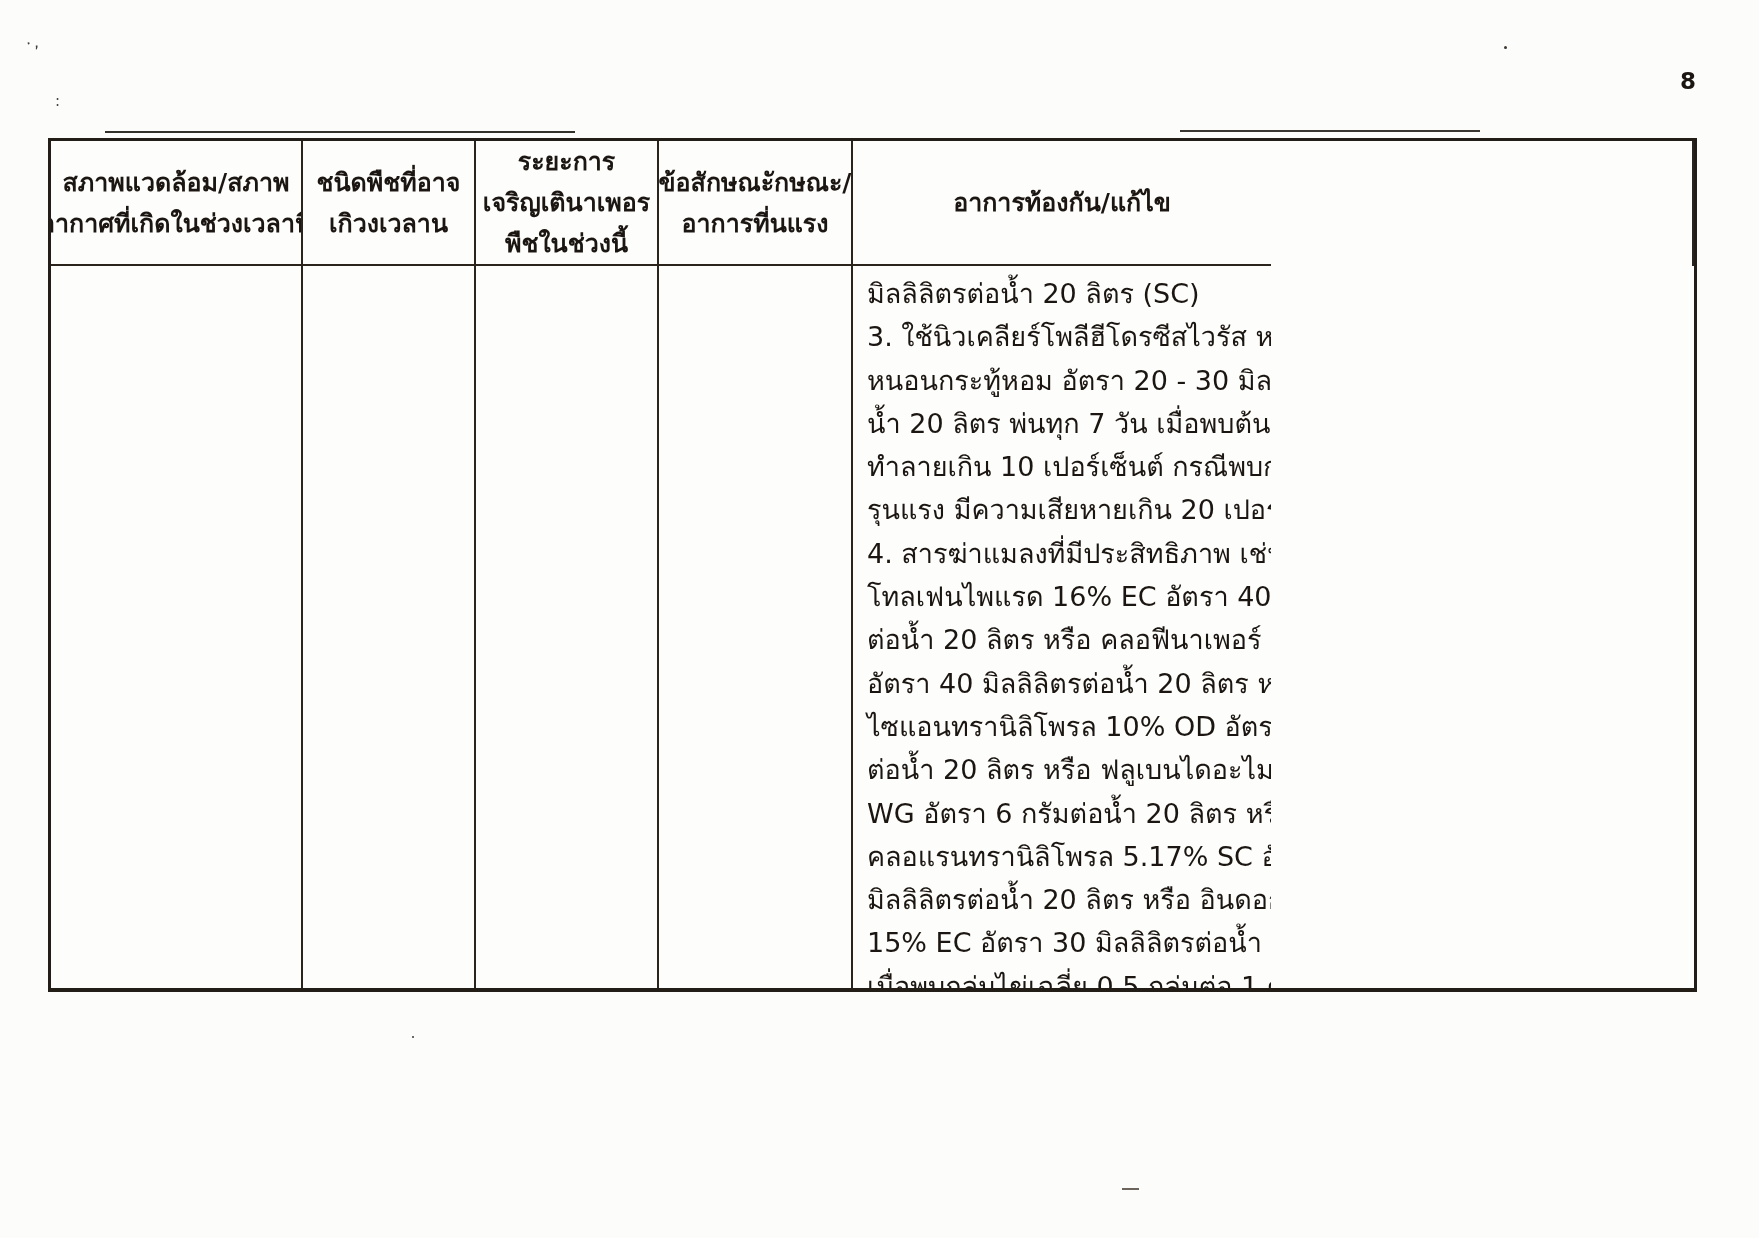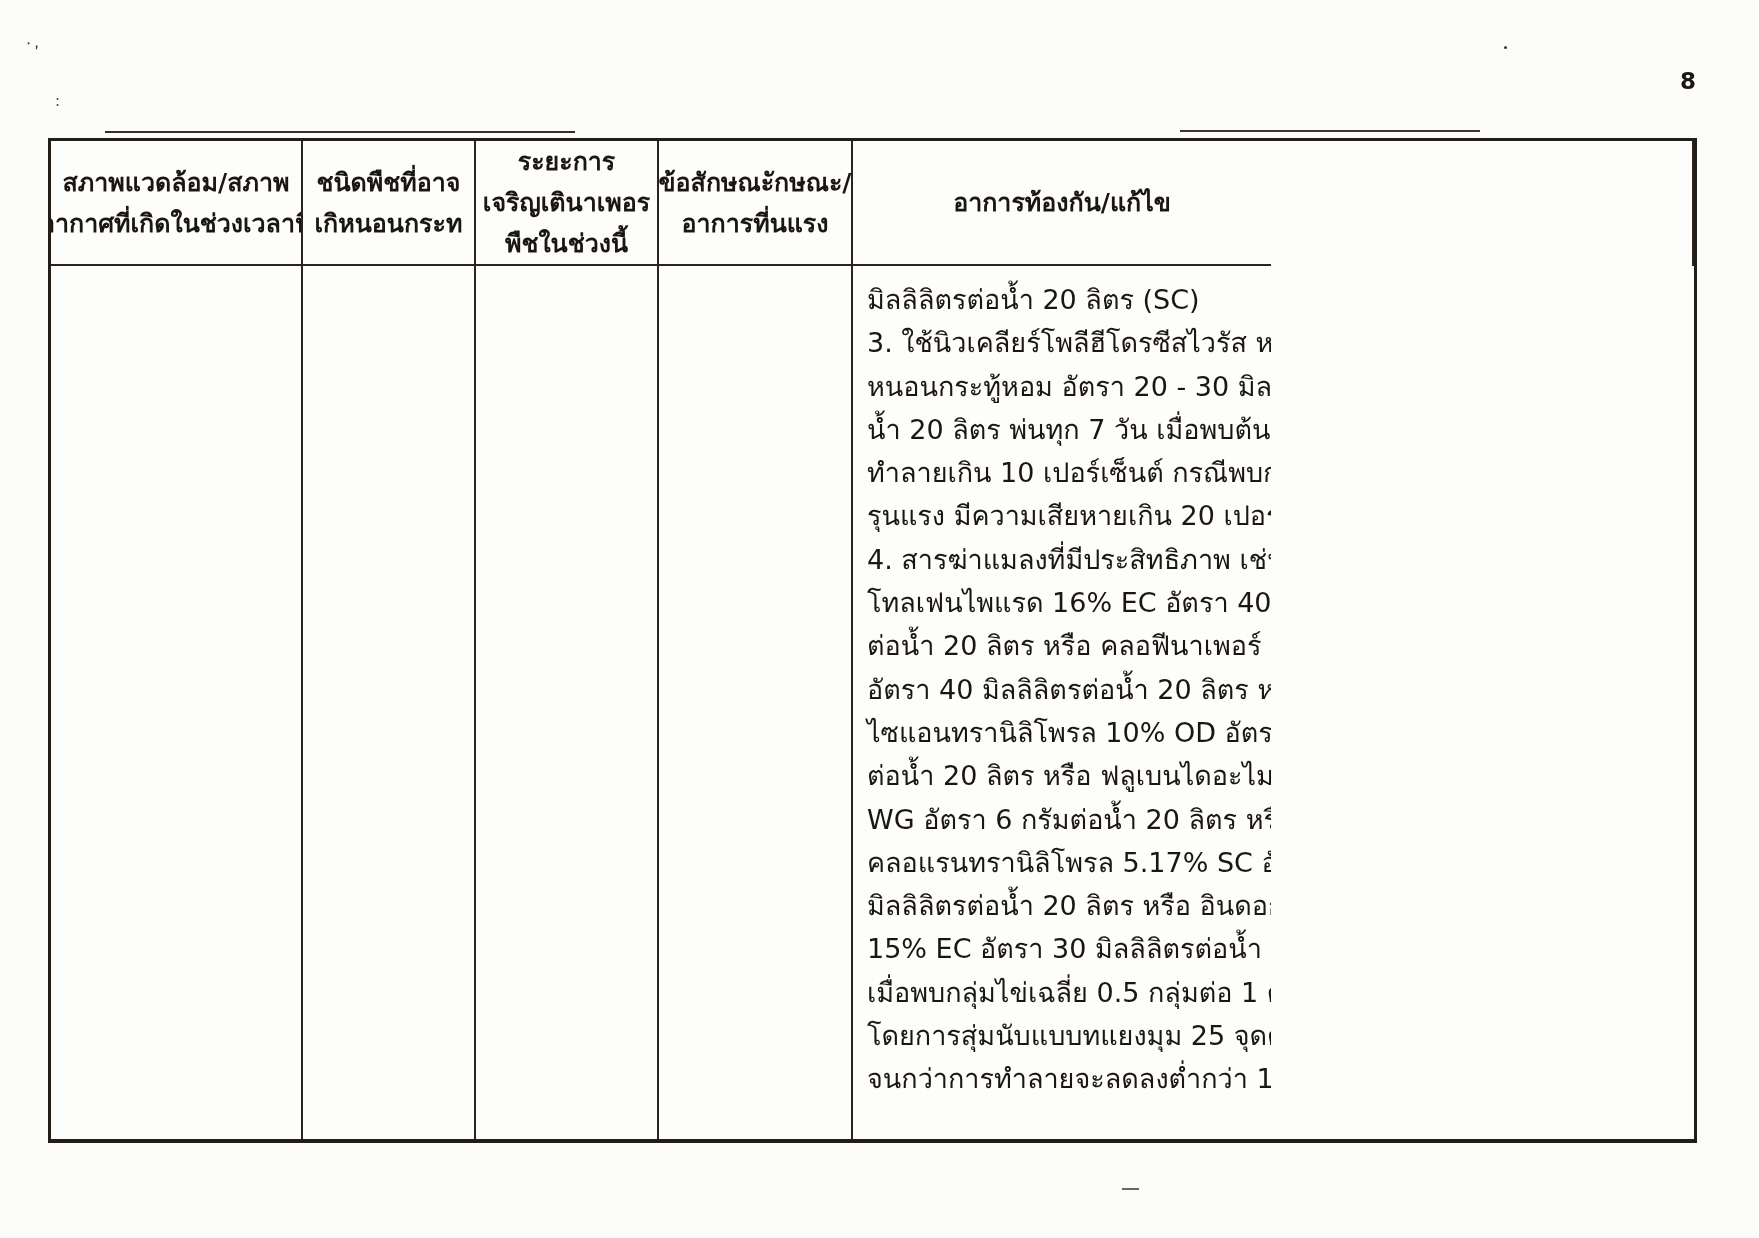--- a/index.html
+++ b/index.html
@@ -12,42 +12,42 @@
     color:#1b1611;
     font-family:"DejaVu Sans","Liberation Sans",sans-serif;
     overflow:hidden;
   }
   .page-number {
     position:absolute; top:68px; left:1680px;
     font-size:23px; font-weight:bold; letter-spacing:0.5px;
   }
   .doc-table {
     position:absolute; left:48px; top:138px;
-    width:1649px; height:1005px;
+    width:1649px; height:854px;
     border:3px solid #221d17;
     border-bottom-width:4px;
     display:grid;
     grid-template-columns:252px 173px 183px 194px 418px 1fr;
     grid-template-rows:125px 1fr;
     background:#fdfdfc;
   }
   .cell { border-right:2px solid #2a241d; overflow:hidden; }
   .cell.last { border-right:none; }
   .th {
     border-bottom:2px solid #2a241d;
     display:flex; flex-direction:column;
     align-items:center; justify-content:center;
     text-align:center;
     font-weight:bold;
     font-size:25px; line-height:41px;
     padding:0 4px;
   }
   .td { }
   .prevention-text {
-    padding:12px 2px 0 14px;
+    padding:6px 2px 0 14px;
     font-size:27px;
     line-height:43.3px;
     white-space:nowrap;
     font-weight:500;
   }
   .hline, .bline { white-space:nowrap; }
   
   .artifact { position:absolute; pointer-events:none; }
   .a-dot { background:#3d3730; border-radius:50%; }
   .a-mark-topleft { top:33px; left:26px; font-size:16px; color:#46403a; letter-spacing:2px; transform:rotate(-12deg); }
@@ -80,21 +80,21 @@
   <div class="artifact a-dot a-speck2"></div>
 
   <div class="doc-table">
 
     <div class="cell th">
         <div class="hline">สภาพแวดล้อม/สภาพ</div>
         <div class="hline">อากาศที่เกิดในช่วงเวลานี้</div>
       </div>
     <div class="cell th">
         <div class="hline">ชนิดพืชที่อาจ</div>
-        <div class="hline">เกิหนอนกระท</div>
+        <div class="hline">เกิวงเวลาน</div>
       </div>
     <div class="cell th">
         <div class="hline">ระยะการ</div>
         <div class="hline">เจริญเตินาเพอร</div>
         <div class="hline">พืชในช่วงนี้</div>
       </div>
     <div class="cell th">
         <div class="hline">ข้อสักษณะักษณะ/</div>
         <div class="hline">อาการที่นแรง</div>
       </div>

